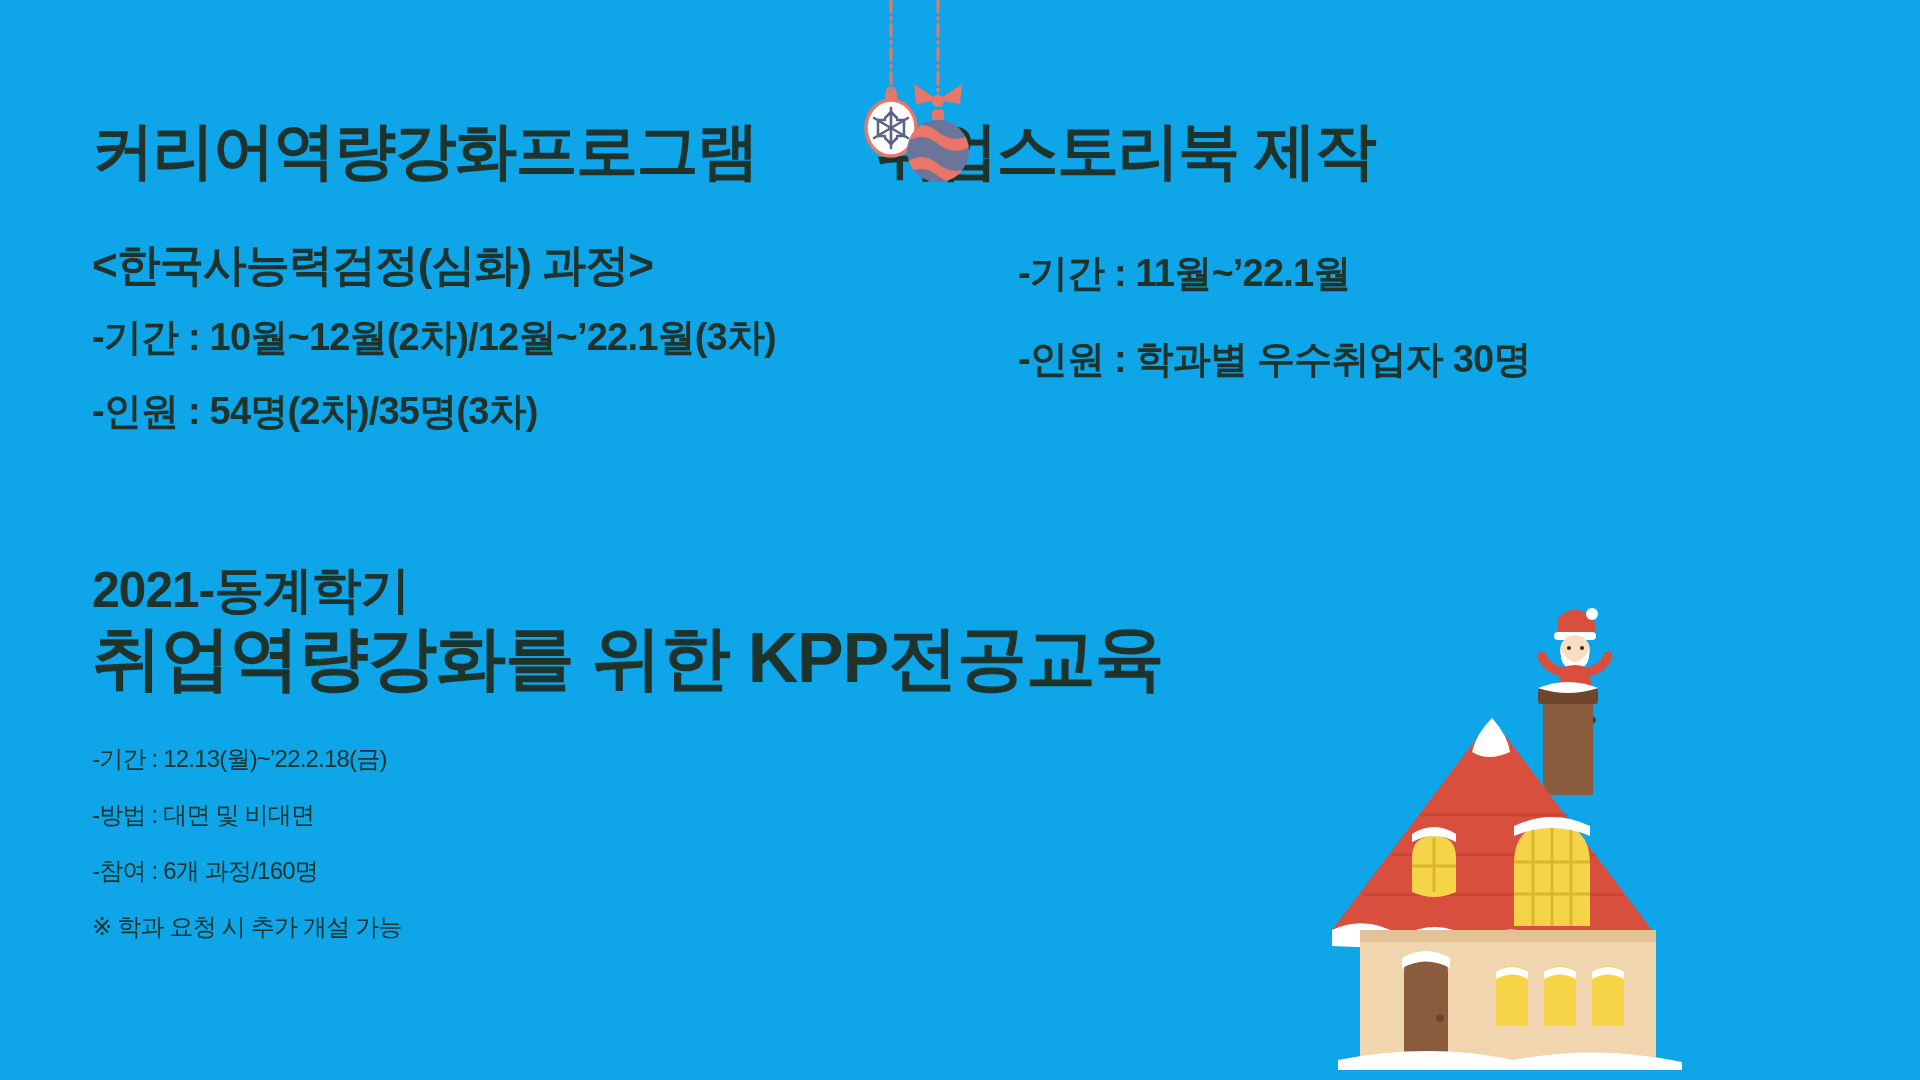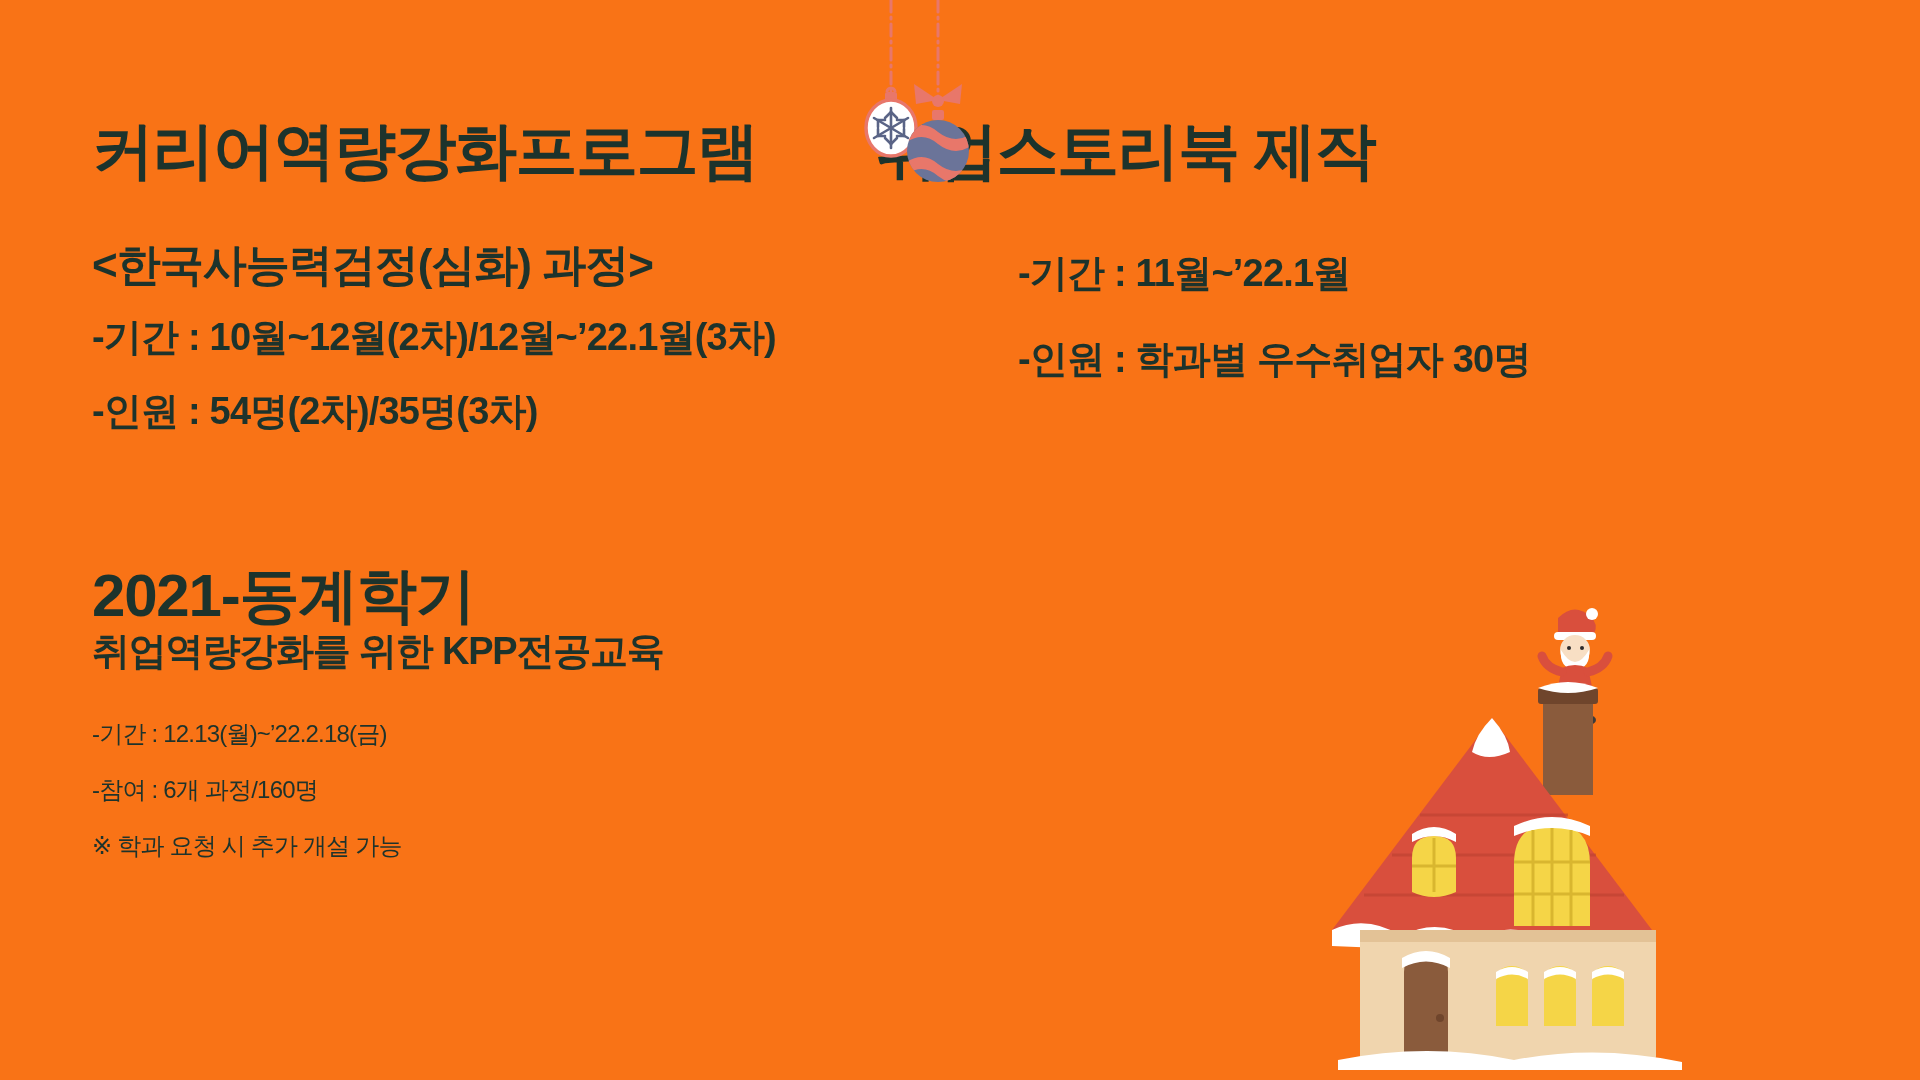--- a/index.html
+++ b/index.html
@@ -13,21 +13,21 @@
     font-family: "Liberation Sans", "DejaVu Sans", sans-serif;
     color: #1d332c;
     overflow: hidden;
     position: relative;
   }
   #slide {
     position: absolute;
     left: 0; top: 0;
     width: 1920px;
     height: 1080px;
-    background: #f97316;
+    background: #0ea5e9;
   }
 
   
   .title-row {
     position: absolute;
     left: 92px;
     top: 108px;
     width: 1720px;
     height: 86px;
     display: flex;
@@ -89,29 +89,29 @@
   .col-right .bullet { margin-bottom: 48px; }
 
   
   .section2 {
     position: absolute;
     left: 92px;
     top: 562px;
     width: 1100px;
   }
   .s2-head-1 {
-    font-size: 60px;
+    font-size: 50px;
     font-weight: bold;
     letter-spacing: -1.2px;
     line-height: 1.14;
     margin: 0;
     white-space: nowrap;
   }
   .s2-head-2 {
-    font-size: 38px;
+    font-size: 70px;
     font-weight: bold;
     letter-spacing: -1.2px;
     line-height: 1.14;
     margin: 0 0 48px 0;
     white-space: nowrap;
   }
   .s2-line {
     font-size: 24px;
     font-weight: normal;
     letter-spacing: -0.8px;
@@ -203,20 +203,21 @@
 
   <div class="col-right">
     <p class="bullet">-기간 : 11월~’22.1월</p>
     <p class="bullet">-인원 : 학과별 우수취업자 30명</p>
   </div>
 
   <div class="section2">
     <p class="s2-head-1">2021-동계학기</p>
     <p class="s2-head-2">취업역량강화를 위한 KPP전공교육</p>
     <p class="s2-line">-기간 : 12.13(월)~’22.2.18(금)</p>
+    <p class="s2-line">-방법 : 대면 및 비대면</p>
     <p class="s2-line">-참여 : 6개 과정/160명</p>
     <p class="s2-line last">※ 학과 요청 시 추가 개설 가능</p>
   </div>
 
   <div class="house-art">
     <svg width="420" height="470" viewBox="0 0 420 470" xmlns="http://www.w3.org/2000/svg">
 
       <g>
 
         <path d="M258 18 q16 -16 32 -2 q9 8 4 18 l-36 0 Z" fill="#d94f3d"></path>

